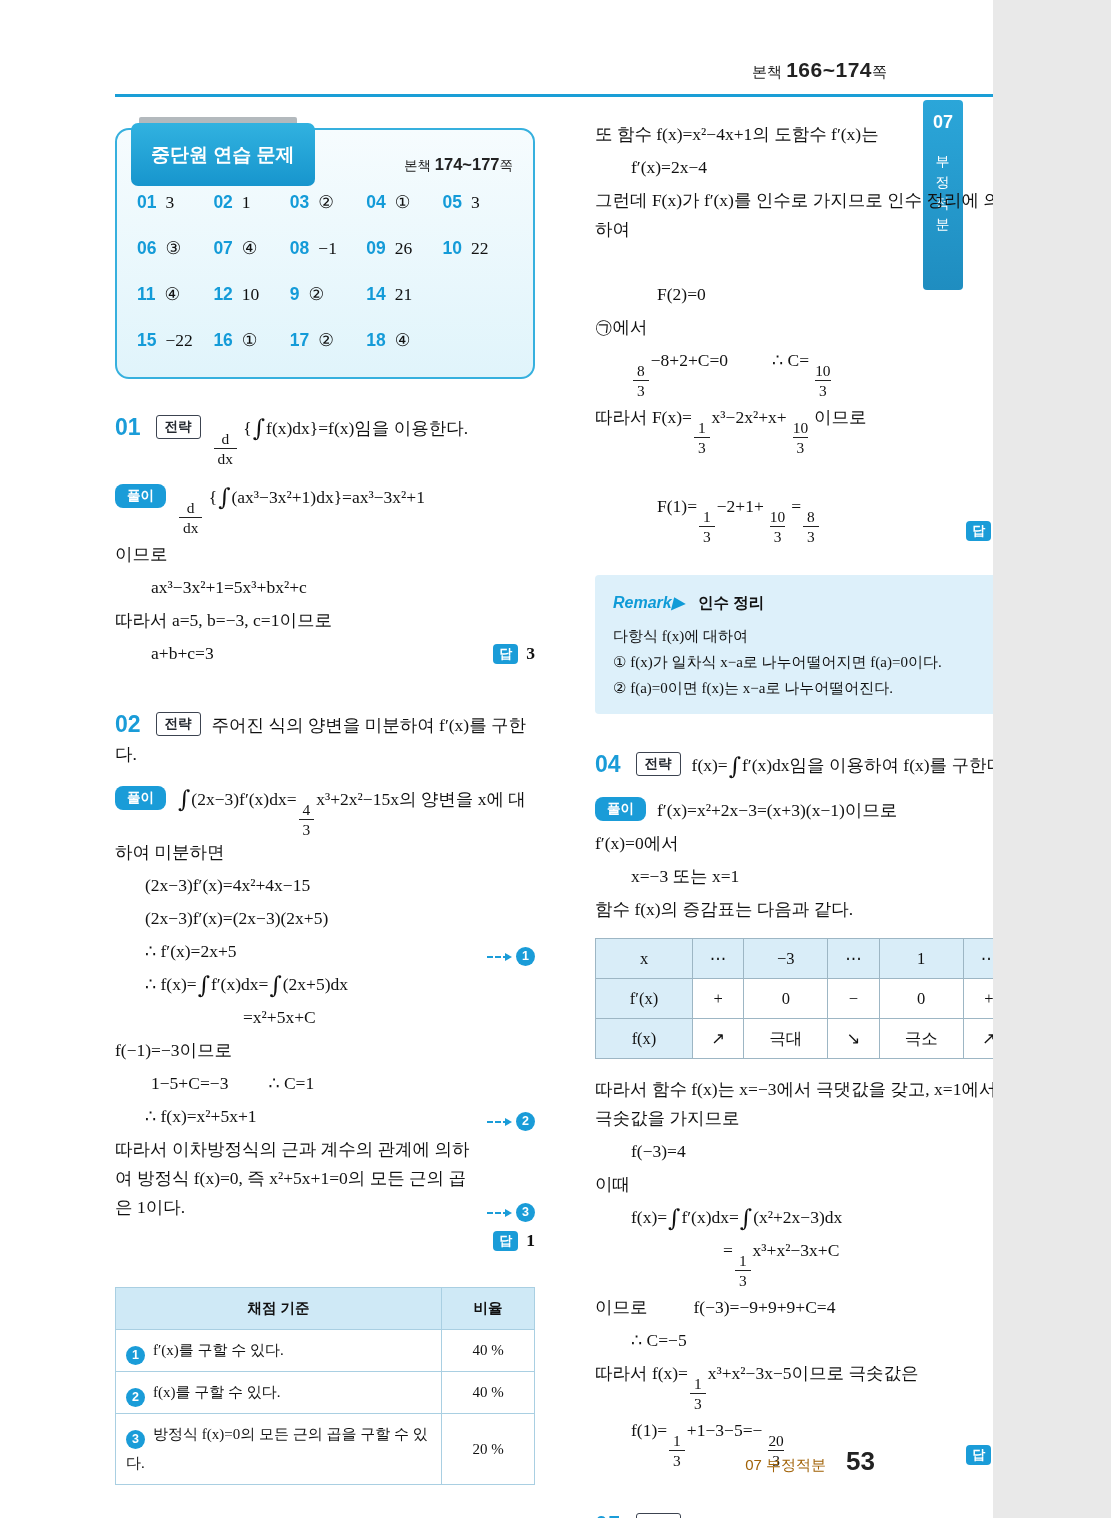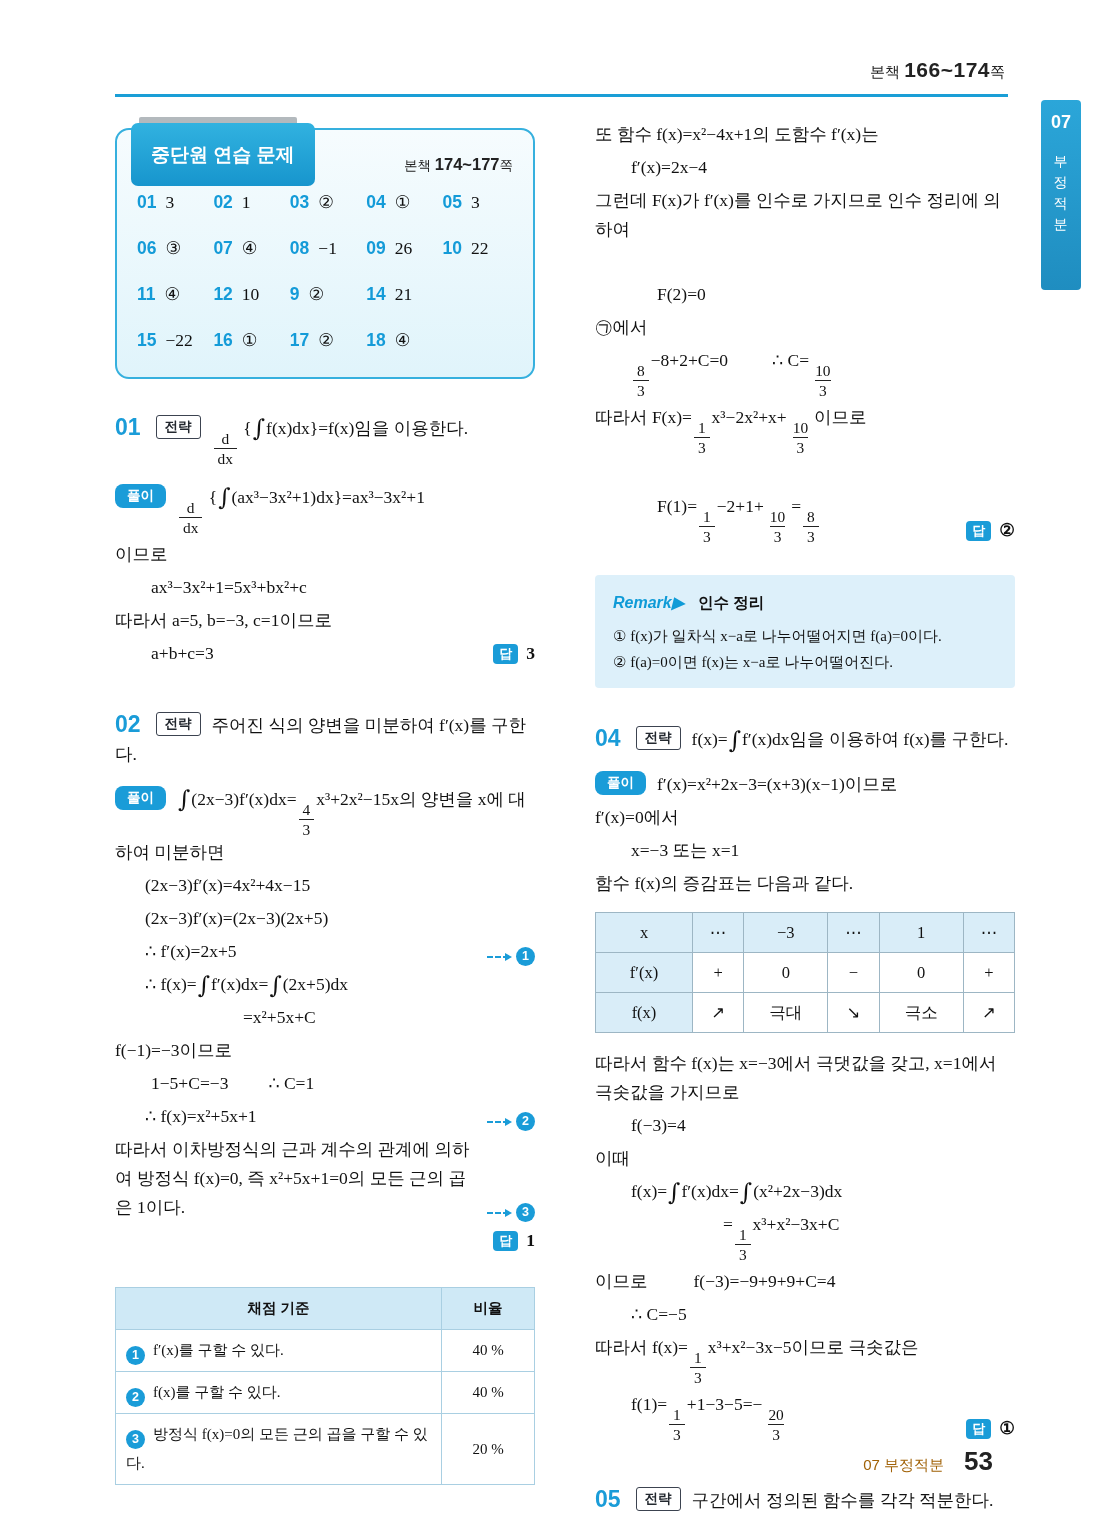--- a/index.html
+++ b/index.html
@@ -1,16 +1,16 @@
 <!DOCTYPE html>
 <html><head>
 <meta charset="utf-8">
 <style>
   html,body{margin:0;padding:0;background:#e9e9e9;}
-  .page{position:relative;width:1111px;height:1518px;background:#ffffff;overflow:hidden;
+  .page{position:relative;width:993px;height:1518px;background:#ffffff;overflow:hidden;
         font-family:"Liberation Sans",sans-serif;color:#111;}
 
   
   .page-ref{position:absolute;top:58px;right:106px;font-size:15px;color:#222;}
   .page-ref b{font-size:21px;letter-spacing:0.5px;}
   .top-rule{position:absolute;left:115px;top:94px;width:893px;height:3px;background:#1a9ed6;}
   .side-tab{position:absolute;top:100px;right:30px;width:40px;height:190px;border-radius:4px;
             background:linear-gradient(180deg,#2ba6d9,#1f8dc0);color:#fff;display:flex;
             flex-direction:column;align-items:center;padding-top:12px;box-sizing:border-box;}
   .tab-num{font-weight:bold;font-size:18px;}
@@ -287,20 +287,21 @@
           <span class="ans">
               <span class="ans-tag">답</span>
               <span class="ans-val">②</span>
             </span>
         </div>
 
         <div class="remark">
           <div class="remark-head">
             <span class="remark-label">Remark▶</span><span class="remark-title">인수 정리</span>
           </div>
+          <div class="remark-line">다항식 f(x)에 대하여</div>
           <div class="remark-line">① f(x)가 일차식 x−a로 나누어떨어지면 f(a)=0이다.</div>
           <div class="remark-line">② f(a)=0이면 f(x)는 x−a로 나누어떨어진다.</div>
         </div>
       </section>
 
       <section class="prob">
         <div class="line">
           <span class="pnum">04</span><span class="badge-strategy">전략</span><span>f(x)=<span class="intg">∫</span>f′(x)dx임을 이용하여 f(x)를 구한다.</span>
         </div>
         <div class="sol">

